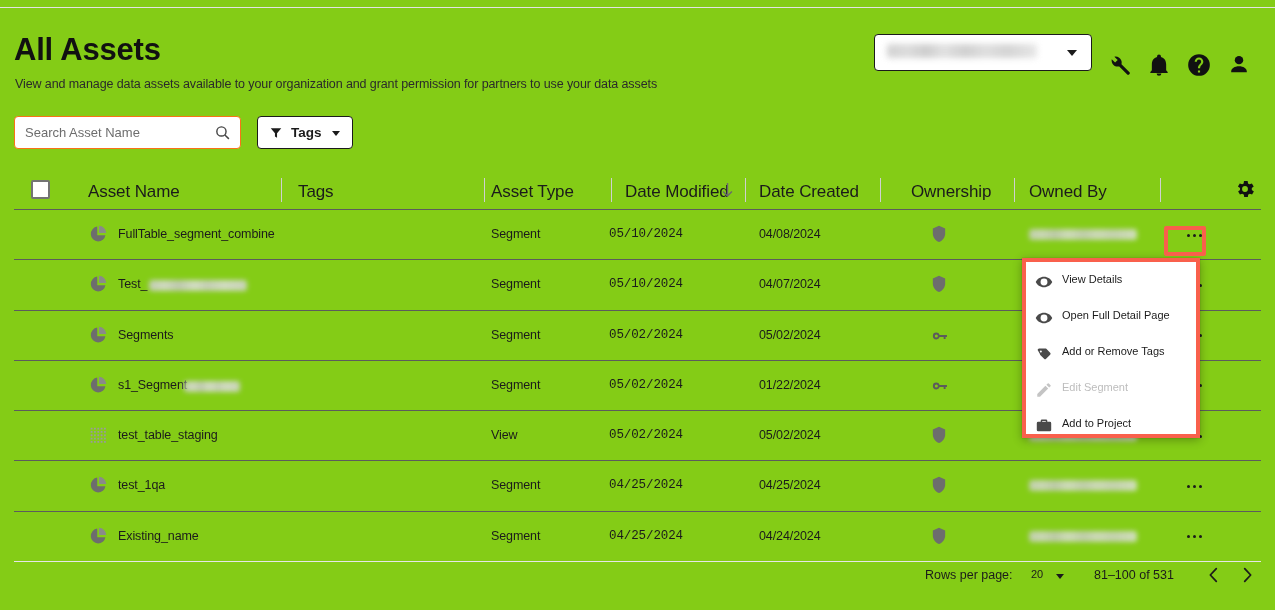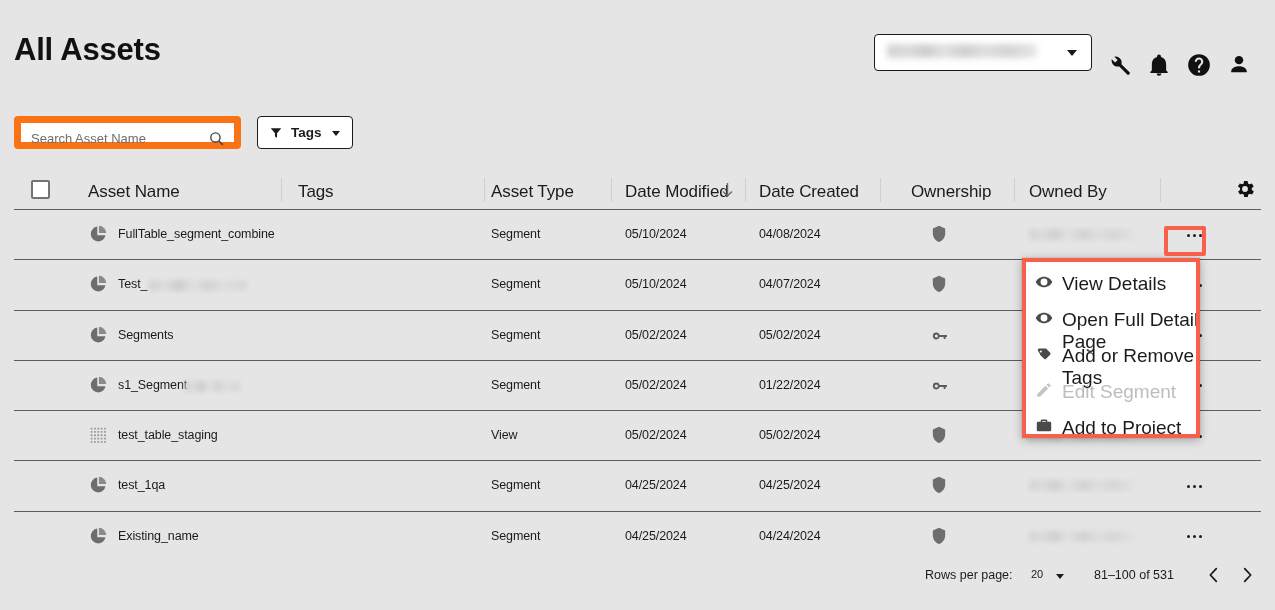--- a/index.html
+++ b/index.html
@@ -3,21 +3,21 @@
 <meta charset="utf-8">
 <style>
   * { box-sizing: border-box; margin: 0; padding: 0; }
   html, body {
     width: 1275px; height: 610px;
     background: #ffffff;
     font-family: "Liberation Sans", sans-serif;
     color: #1b1b1b;
     overflow: hidden;
   }
-  .page { position: relative; width: 1275px; height: 610px; background:#e5e5e5;padding-left:42px; }
+  .page { position: relative; width: 1275px; height: 610px; background:#84cc16;padding-left:42px; }
   .topline { position:absolute; left:0; top:7px; width:1275px; height:1px; background:#e3e3e3; }
 
   
   .header { position:absolute; left:0; top:14px; width:1275px; height:90px; }
   .page-title {
     position:absolute; left:14px; top:18px;
     font-size:31px; font-weight:700; letter-spacing:-0.2px; color:#111;
   }
   .page-subtitle {
     position:absolute; left:15px; top:63px;
@@ -46,21 +46,21 @@
   .hdr-icon svg { display:block; }
   .hi-wrench { left:6px; }
   .hi-bell   { left:46px; }
   .hi-help   { left:86px; }
   .hi-user   { left:126px; }
 
   
   .toolbar { position:absolute; left:0; top:116px; width:1275px; height:34px; }
   .search-box {
     position:absolute; left:14px; top:0; width:227px; height:33px;
-    border:7px solid #f97316; border-radius:4px; background:#fff;
+    border:1px solid #f97316; border-radius:4px; background:#fff;
   }
   .search-box input {
     position:absolute; left:10px; top:0; width:190px; height:31px;
     border:0; outline:0; background:transparent;
     font-family:"Liberation Sans",sans-serif; font-size:13px; color:#2b2b2b;
   }
   .search-box input::placeholder { color:#6d6d6d; opacity:1; }
   .search-ico { position:absolute; right:9px; top:7px; }
 
   .tags-btn {
@@ -98,21 +98,21 @@
   .row { position:relative; height:50.3px; }
   .row-line { position:absolute; left:0; bottom:0; width:1247px; height:1px; background:#5c5c5c; }
   .row:last-child .row-line { background:#e6e6e6; }
   .cell {
     position:absolute; top:17px; font-size:12.5px; color:#1b1b1b;
     letter-spacing:-0.1px; white-space:nowrap;
   }
   .asset-icon { position:absolute; left:74px; top:14px; width:20px; height:20px; }
   .c-name { left:104px; }
   .c-type { left:477px; }
-  .c-dmod { left:611px; }
+  .c-dmod { left:595px;font-family:Liberation Mono, monospace; }
   .c-dcre { left:745px; }
   .own-icon { position:absolute; left:915px; top:14px; width:20px; height:20px; }
   .ownedby-blur {
     position:absolute; left:1015px; top:19px; width:108px; height:11px;
     background:linear-gradient(90deg,#cfcfcf 0%,#dadada 12%,#c9c9c9 24%,#e0e0e0 36%,
       #cdcdcd 50%,#dddddd 64%,#d2d2d2 78%,#e4e4e4 100%);
     filter:blur(2.6px); opacity:.8; border-radius:3px; font-size:0; color:transparent;
   }
   .name-blur {
     position:absolute; top:20px; height:11px;
@@ -140,21 +140,21 @@
   }
   .ctx-hl {
     position:absolute; left:1022px; top:258px; width:178px; height:180px;
     border:4px solid #f9604c; pointer-events:none; z-index:35;
   }
   .ctx-item {
     position:absolute; left:0; width:178px; height:36px; cursor:pointer;
     display:flex; align-items:center;
   }
   .ctx-item .ci-ico { position:absolute; left:13px; top:9px; width:18px; height:18px; }
-  .ctx-item .ci-lbl { position:absolute; left:40px; top:9px; font-size:19px; color:#1b1b1b; }
+  .ctx-item .ci-lbl { position:absolute; left:40px; top:9px; font-size:11px; color:#1b1b1b; }
   .ctx-item.disabled { cursor:default; }
   .ctx-item.disabled .ci-lbl { color:#bdbdbd; }
   .ctx-item.disabled .ci-ico { opacity:.32; }
 
   
   .pager { position:absolute; left:0; top:562px; width:1275px; height:30px; }
   .pg-lbl { position:absolute; left:925px; top:6px; font-size:12.5px; color:#1b1b1b; }
   .pg-rows { position:absolute; left:1031px; top:6px; font-size:11px; color:#1b1b1b; cursor:pointer; }
   .pg-rows-caret {
     position:absolute; left:1056px; top:12px;
@@ -166,20 +166,21 @@
   .pg-next { position:absolute; left:1236px; top:2px; width:22px; height:22px; cursor:pointer; }
 </style>
 </head>
 <body>
 
 <div class="page">
   <div class="topline"></div>
 
   <div class="header">
     <div class="page-title">All Assets</div>
+    <div class="page-subtitle">View and manage data assets available to your organization and grant permission for partners to use your data assets</div>
 
     <div class="env-select">
       <div class="env-blur"></div>
       <div class="env-caret"></div>
     </div>
 
     <div class="hdr-icons">
       <div class="hdr-icon hi-wrench">
         <svg width="26" height="26" viewBox="0 0 24 24" fill="#111">
           <path d="M21.7 18.6l-7.4-7.4a5.6 5.6 0 0 0-6.6-6.9l3.1 3.1-2.4 2.4-3.1-3.1a5.6 5.6 0 0 0 6.9 6.6l7.4 7.4a1.1 1.1 0 0 0 1.6 0l.5-.5a1.1 1.1 0 0 0 0-1.6z"></path>

